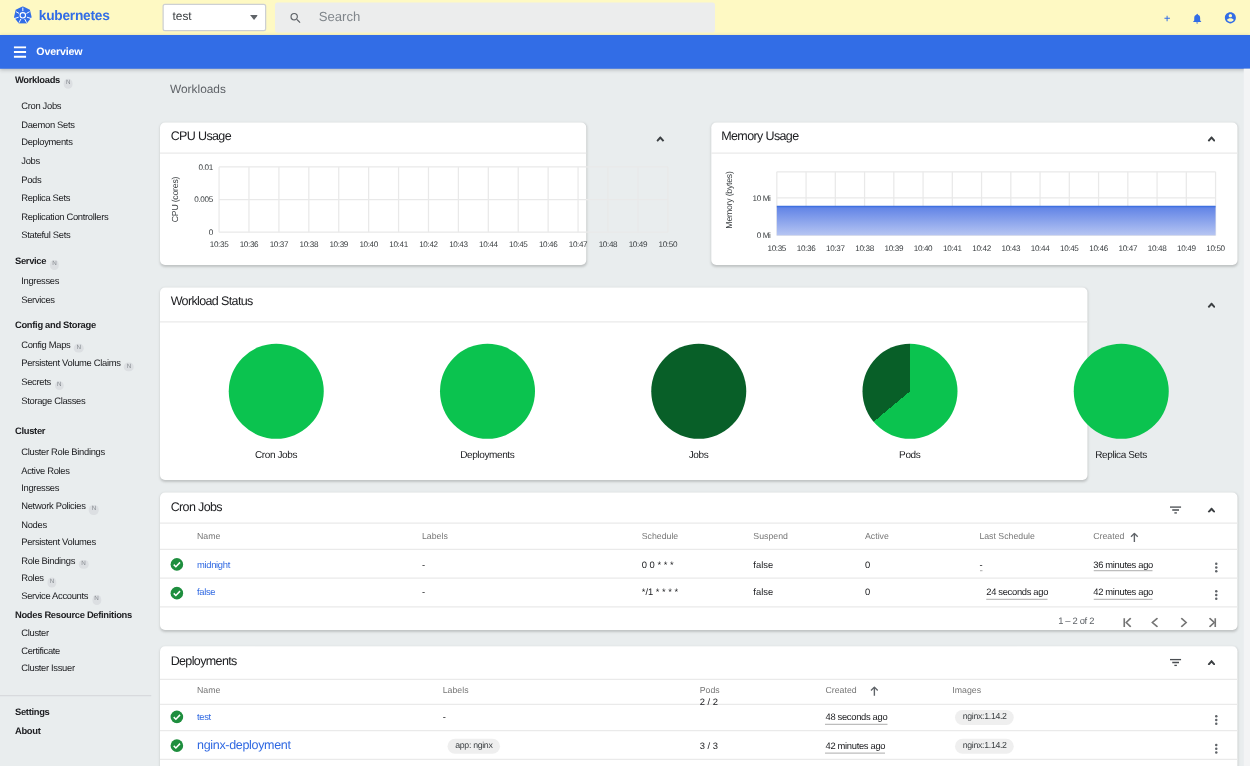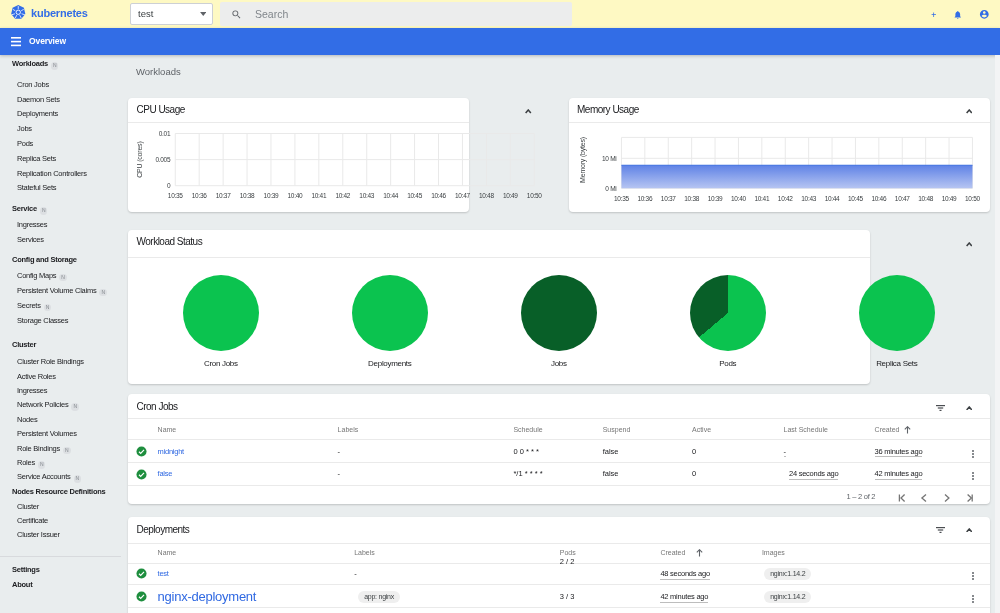--- a/index.html
+++ b/index.html
@@ -347,21 +347,21 @@
     <span class="chip abs" style="left:636.2px;top:50.7px">nginx:1.14.2</span>
     <div class="kebab" style="left:843.8px;top:54.8px">
       <i></i>
       <i></i>
       <i></i>
     </div>
     <svg class="abs" style="left:7.5px;top:74.3px" width="11" height="11" viewBox="0 0 24 24">
       <circle cx="12" cy="12" r="11" fill="#1e8e3e"></circle>
       <path fill="none" stroke="#fff" stroke-width="2.6" d="M6.5 12.5 L10.2 16 L17.5 8.5"></path>
     </svg>
-    <div class="abs" style="left:29.6px;top:75.0px;font-size:13px;line-height:9.5px;color:#3069e2;letter-spacing:-0.25px">nginx-deployment</div>
+    <div class="abs" style="left:29.6px;top:75.0px;font-size:10px;line-height:9.5px;color:#3069e2;letter-spacing:-0.25px">nginx-deployment</div>
     <span class="chip abs" style="left:230.2px;top:73.8px">app: nginx</span>
     <div class="abs" style="left:431.8px;top:75.0px;font-size:7.5px;line-height:9.5px;color:#202124;">3 / 3</div>
     <div class="abs" style="left:532.4px;top:75.0px;font-size:7.5px;line-height:9.5px;color:#202124;letter-spacing:-0.25px"><span class="ago">42 minutes ago</span></div>
     <span class="chip abs" style="left:636.2px;top:73.8px">nginx:1.14.2</span>
     <div class="kebab" style="left:843.8px;top:77.9px">
       <i></i>
       <i></i>
       <i></i>
     </div>
     <div class="divider" style="top:67.2px"></div>

